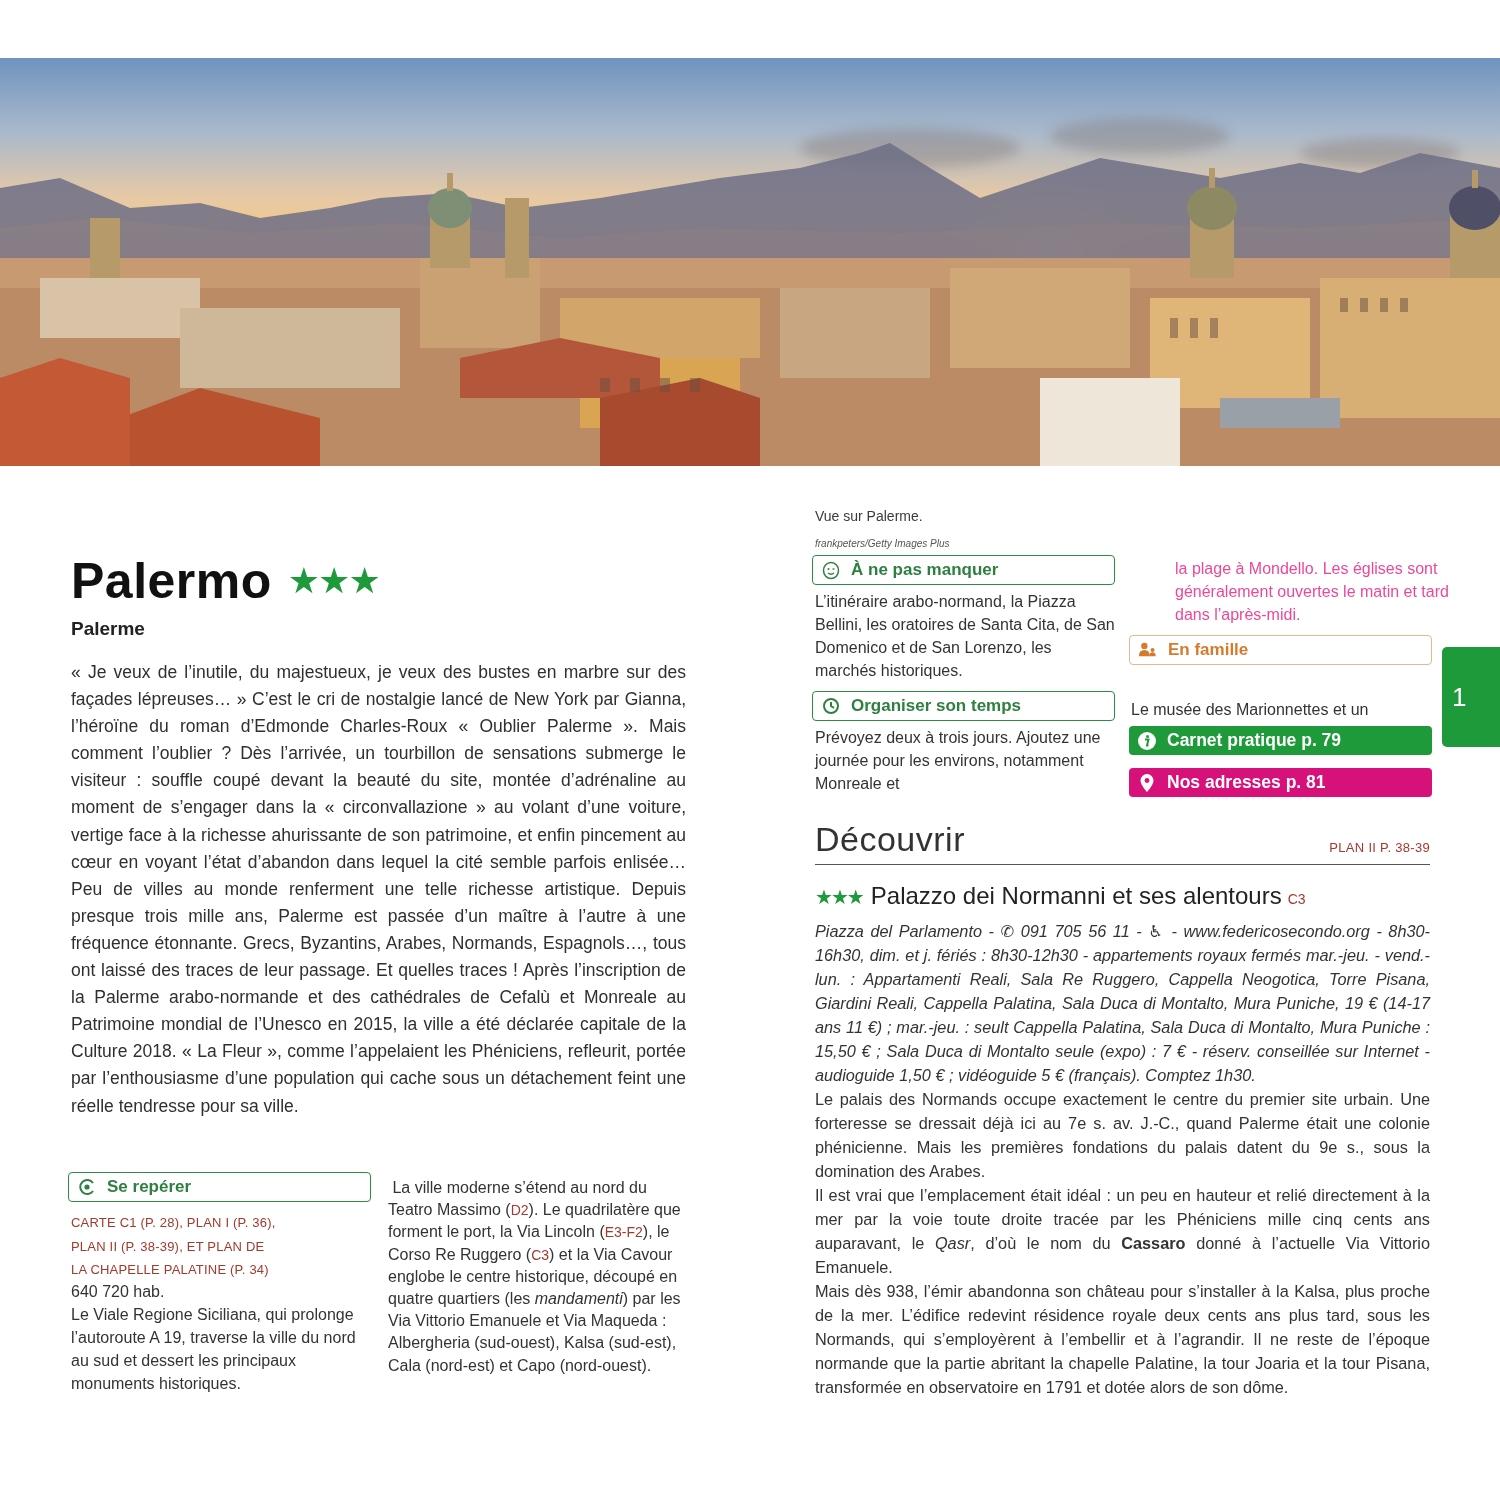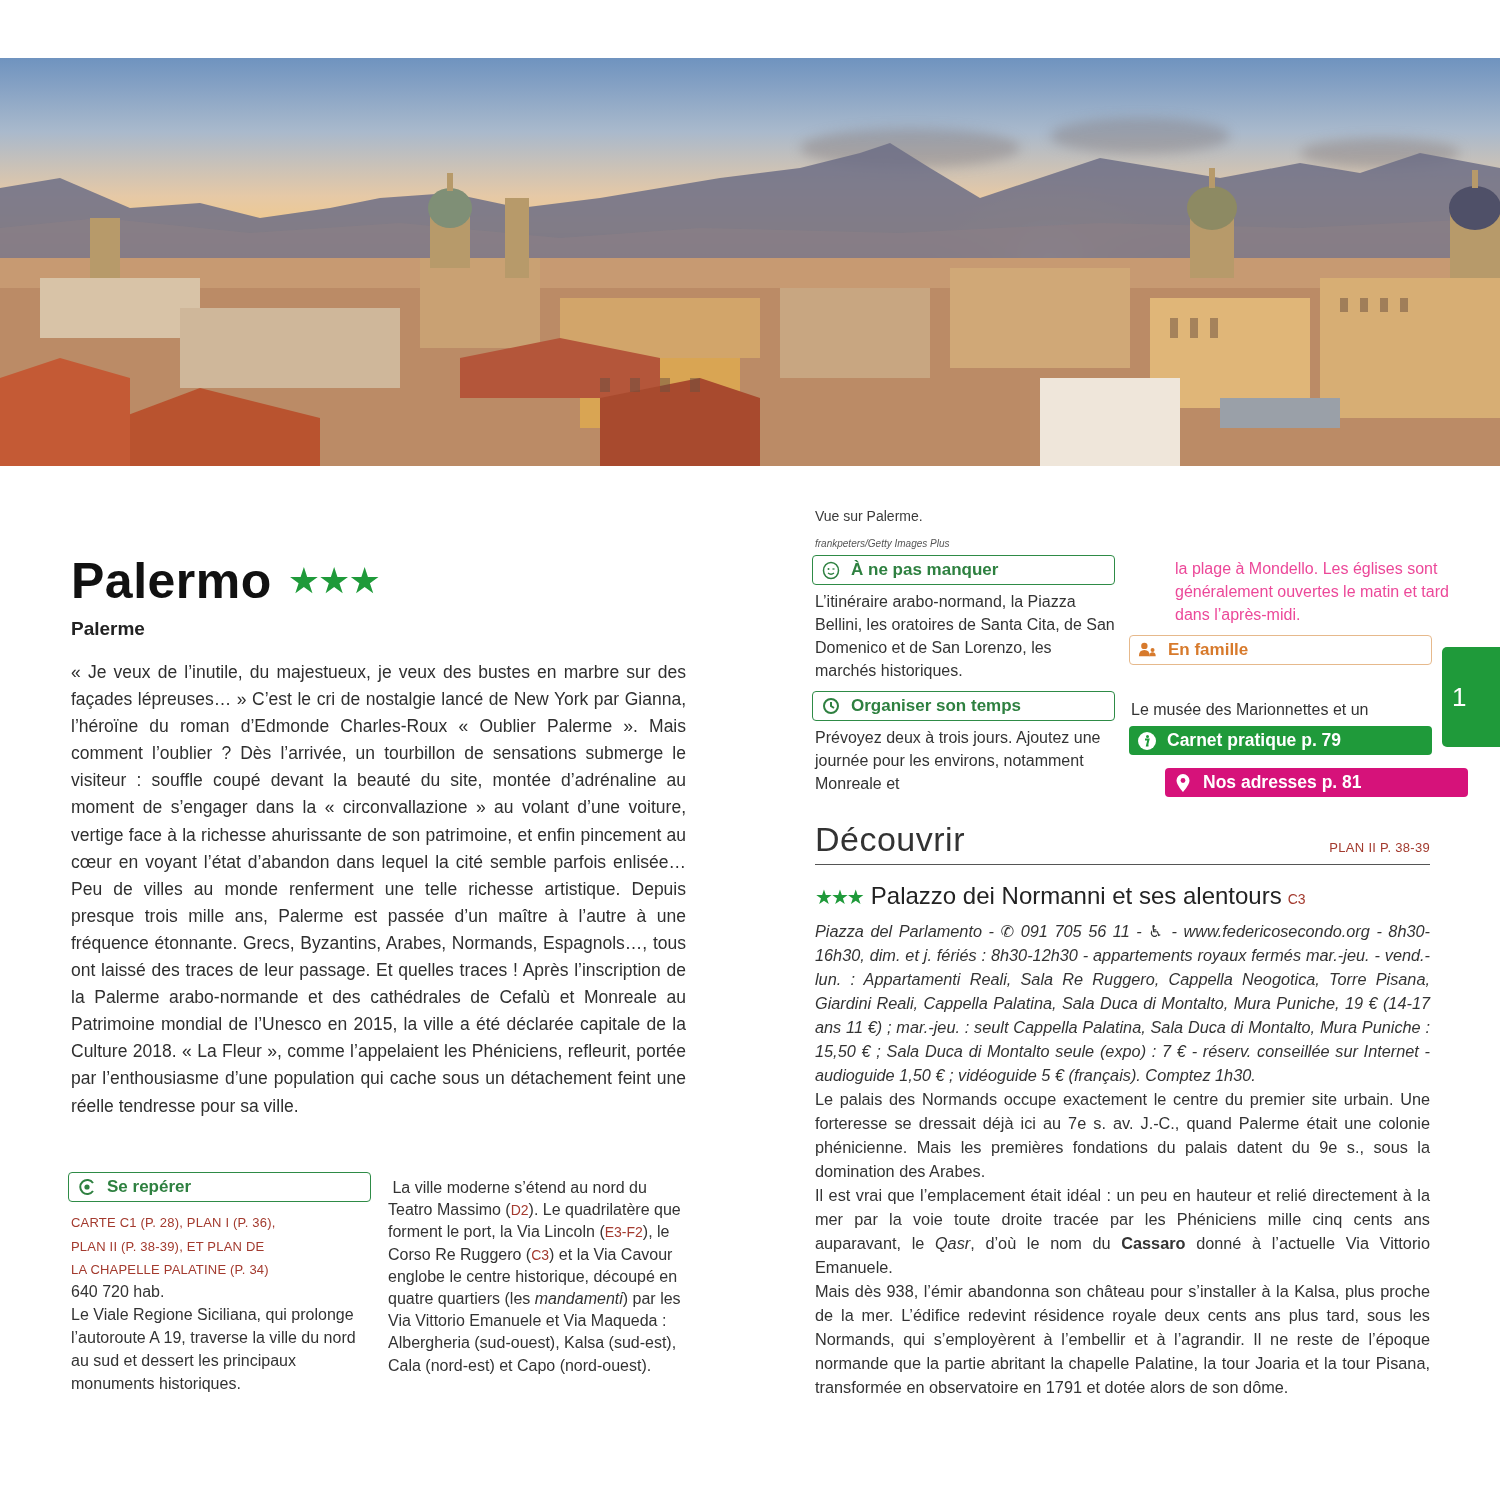--- a/index.html
+++ b/index.html
@@ -53,21 +53,21 @@
   .right-col-top { position: absolute; left: 1131px; top: 557px; width: 300px; font-size: 16px; line-height: 23px; color: #ec4899; margin-left: 44px; }
   .famille-head { left: 1129px; top: 635px; width: 303px; border-color: #e6b98c; color: #d77a2c; }
   .famille-body { position: absolute; left: 1131px; top: 670px; width: 300px; font-size: 16px; line-height: 23px; color: #333; margin-top: 28px; }
 
   .pill {
     position: absolute; left: 1129px; width: 303px; height: 29px; border-radius: 4px;
     display: flex; align-items: center; padding-left: 8px; color: #fff; font-weight: 700; font-size: 17.5px;
   }
   .pill .ico { width: 20px; height: 20px; margin-right: 10px; display: inline-flex; align-items: center; justify-content: center; }
   .pill-carnet { top: 726px; background: #1f9a3a; }
-  .pill-adresses { top: 768px; background: #d6127a; margin-left: 36px; }
+  .pill-adresses { top: 768px; background: #d6127a; }
 
   .tab-chapter {
     position: absolute; left: 1442px; top: 647px; width: 58px; height: 100px; background: #1f9a3a;
     border-radius: 5px 0 0 5px; color: #fff; font-size: 26px; display: flex; align-items: center; padding-left: 10px;
   }
 
   
   .decouvrir { position: absolute; left: 815px; top: 820px; width: 615px; height: 45px; border-bottom: 1px solid #555; }
   .decouvrir h2 { font-size: 34px; font-weight: 400; color: #333; position: absolute; left: 0; top: 0; letter-spacing: 0.5px; }
   .decouvrir .plan { position: absolute; right: 0; top: 20px; font-size: 13px; color: #a33a2e; letter-spacing: 0.3px; }

